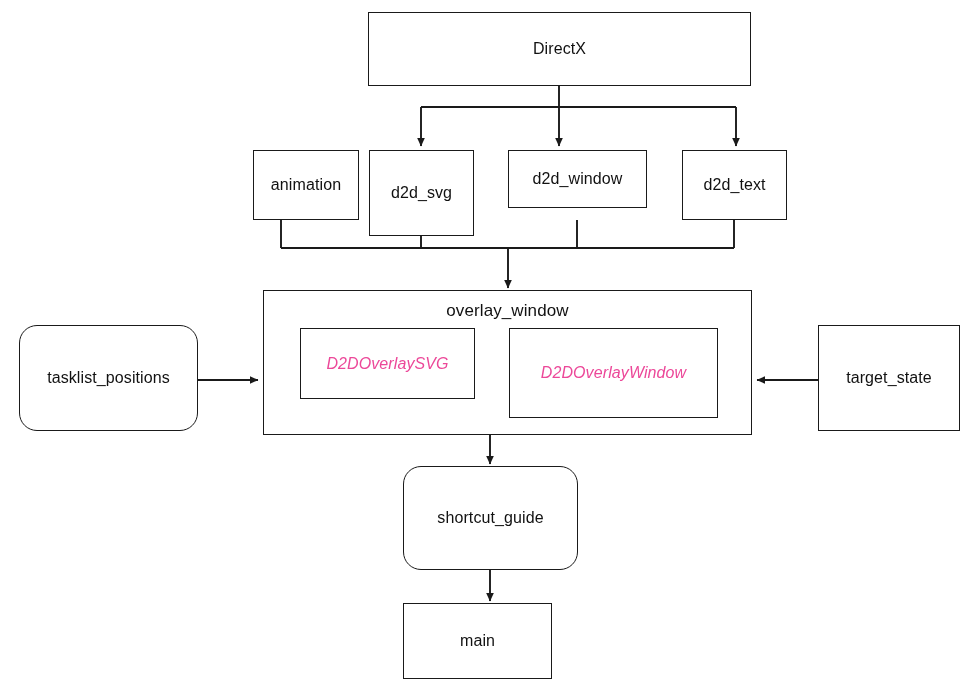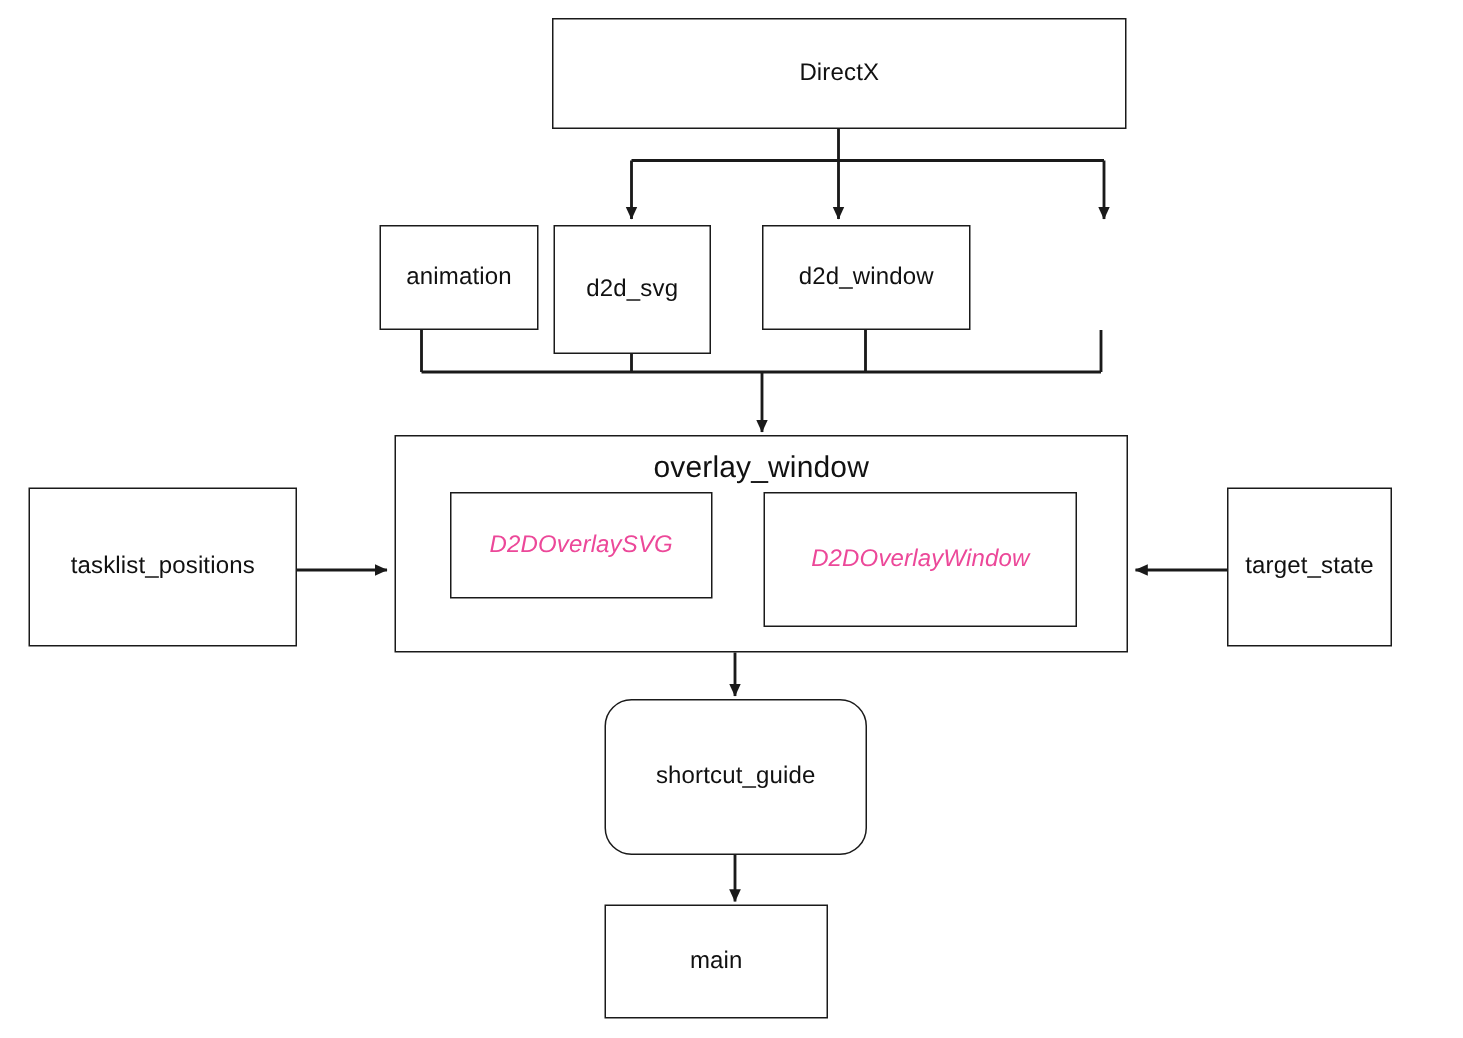--- a/index.html
+++ b/index.html
@@ -42,21 +42,21 @@
   .node.container {
     display: block;
     background: transparent;
   }
   .container-title {
     position: absolute;
     top: 9px;
     left: 0;
     right: 0;
     text-align: center;
-    font-size: 20px;
+    font-size: 17px;
     color: #111111;
   }
   .inner {
     position: absolute;
     box-sizing: border-box;
     border: 1.6px solid #1a1a1a;
     background: #ffffff;
     display: flex;
     align-items: center;
     justify-content: center;
@@ -106,42 +106,45 @@
   </div>
 
   <div class="node" style="left:229px; top:150px; width:106px; height:70px;margin-left:24px;">
     <span>animation</span>
   </div>
 
   <div class="node" style="left:369px; top:150px; width:105px; height:86px;">
     <span>d2d_svg</span>
   </div>
 
-  <div class="node" style="left:508px; top:150px; width:139px; height:70px;">
+  <div class="node" style="left:508px; top:150px; width:139px; height:58px;">
     <span>d2d_window</span>
   </div>
 
+  <div class="node" style="left:682px; top:150px; width:105px; height:70px;">
+    <span>d2d_text</span>
+  </div>
 
   <div class="node container" style="left:263px; top:290px; width:489px; height:145px;">
     <div class="container-title">overlay_window</div>
 
     <div class="inner" style="left:36px; top:37px; width:175px; height:71px;">
       <span>D2DOverlaySVG</span>
     </div>
 
     <div class="inner" style="left:245px; top:37px; width:209px; height:90px;">
       <span>D2DOverlayWindow</span>
     </div>
   </div>
 
-  <div class="node" style="left:19px; top:325px; width:179px; height:106px;">
+  <div class="node" style="left:19px; top:325px; width:179px; height:106px;border-radius:18px;">
     <span>tasklist_positions</span>
   </div>
 
-  <div class="node" style="left:818px; top:325px; width:110px; height:106px;">
+  <div class="node" style="left:818px; top:325px; width:142px; height:106px;">
     <span>target_state</span>
   </div>
 
   <div class="node" style="left:403px; top:466px; width:175px; height:104px;border-radius:18px;">
     <span>shortcut_guide</span>
   </div>
 
   <div class="node" style="left:403px; top:603px; width:149px; height:76px;">
     <span>main</span>
   </div>

